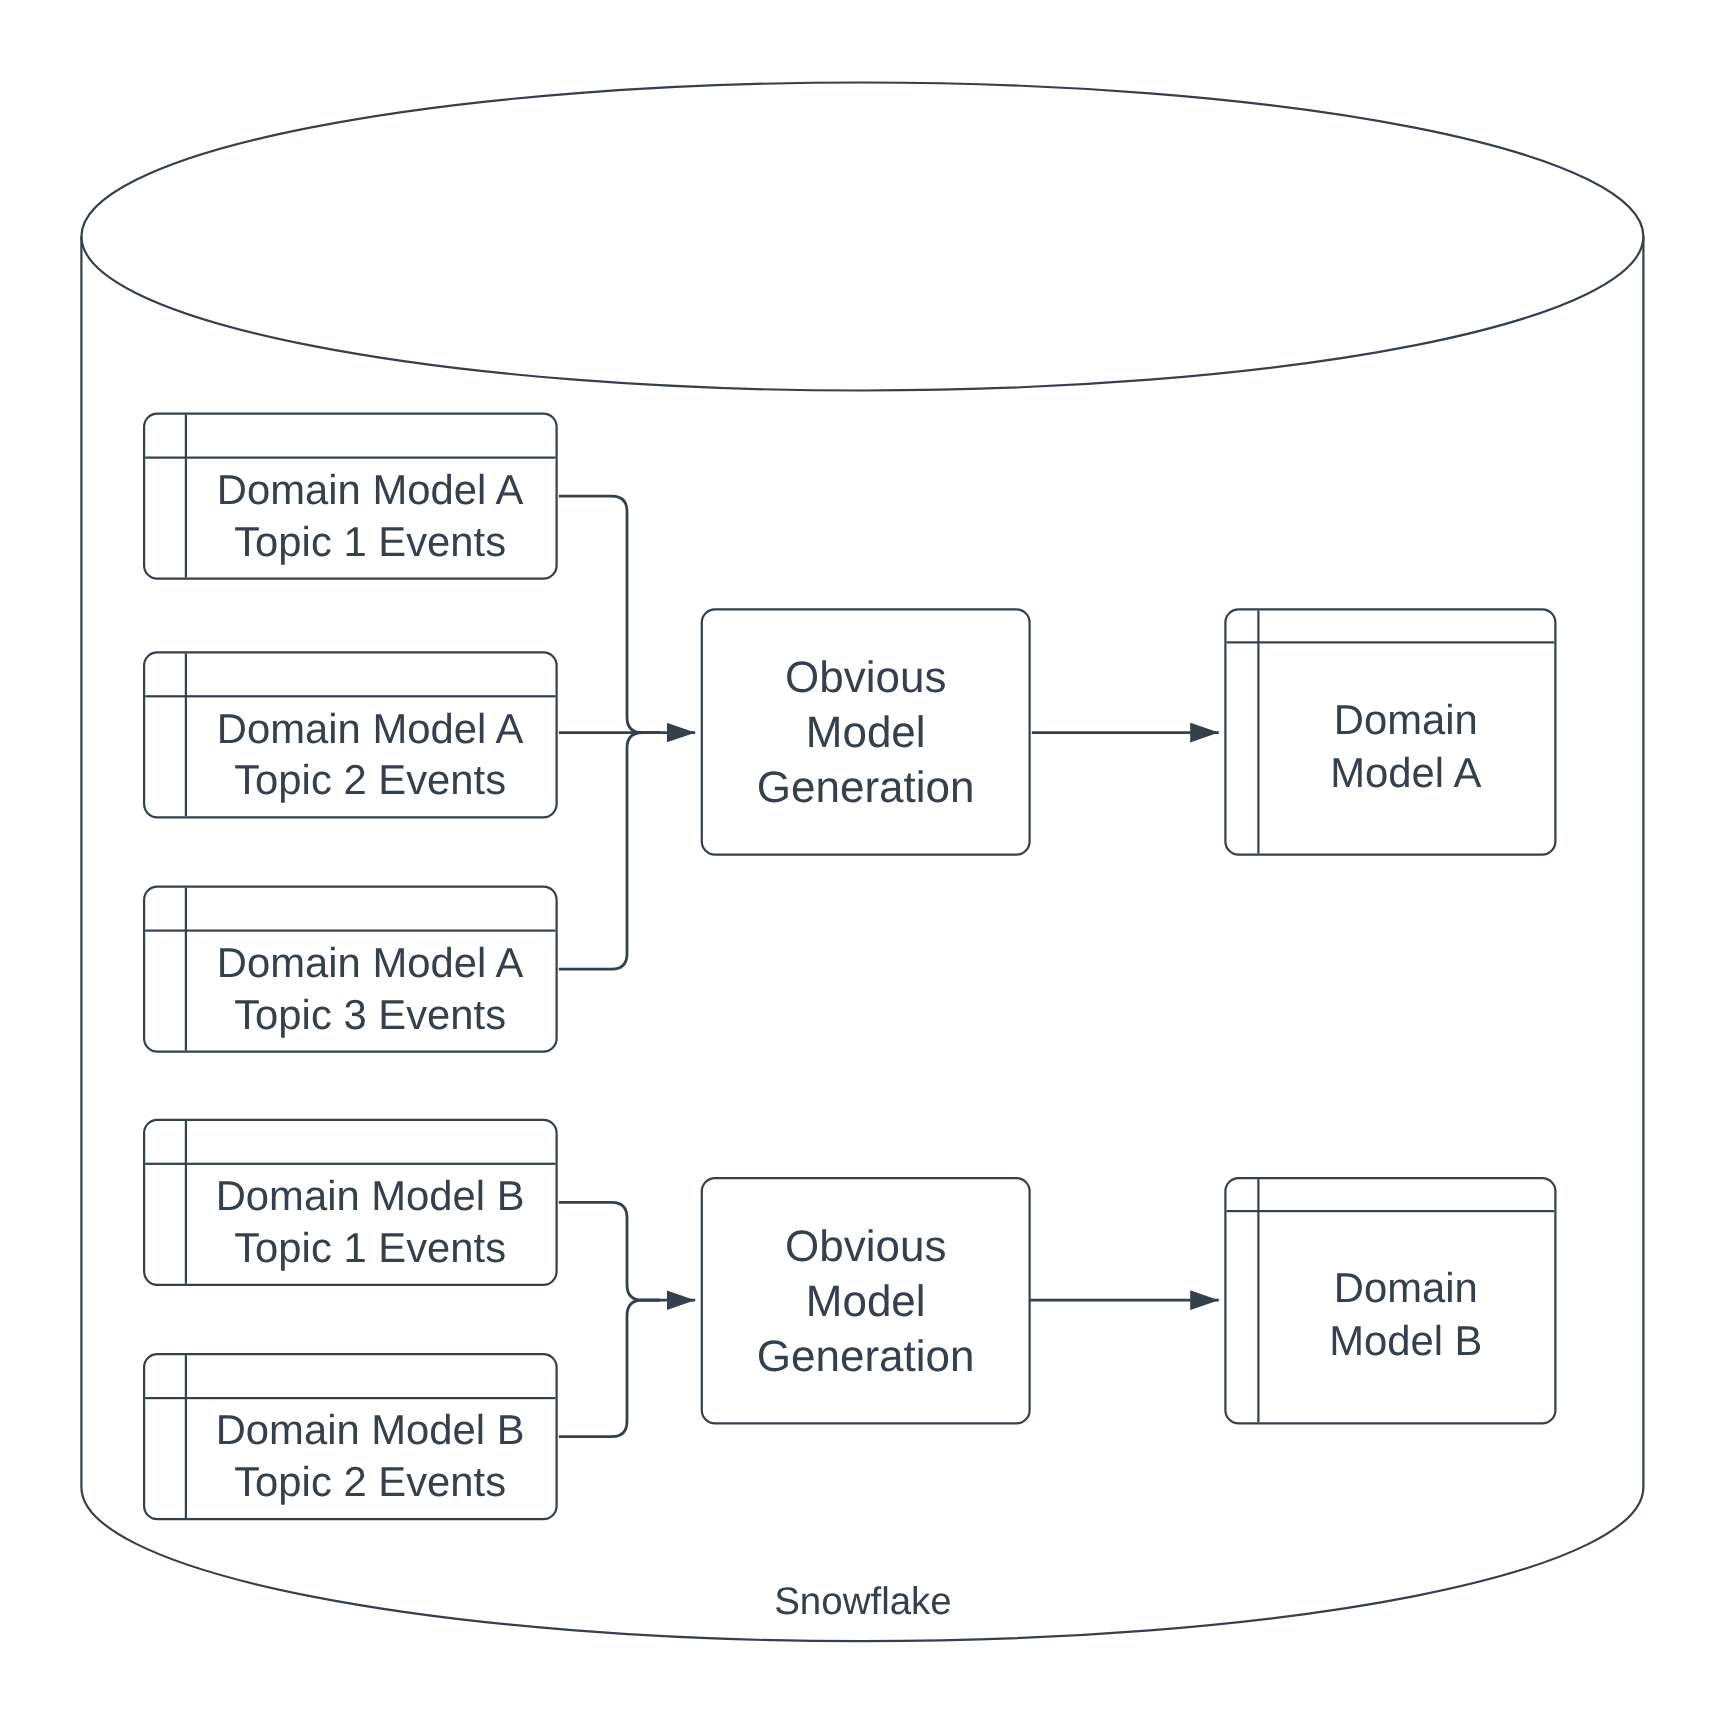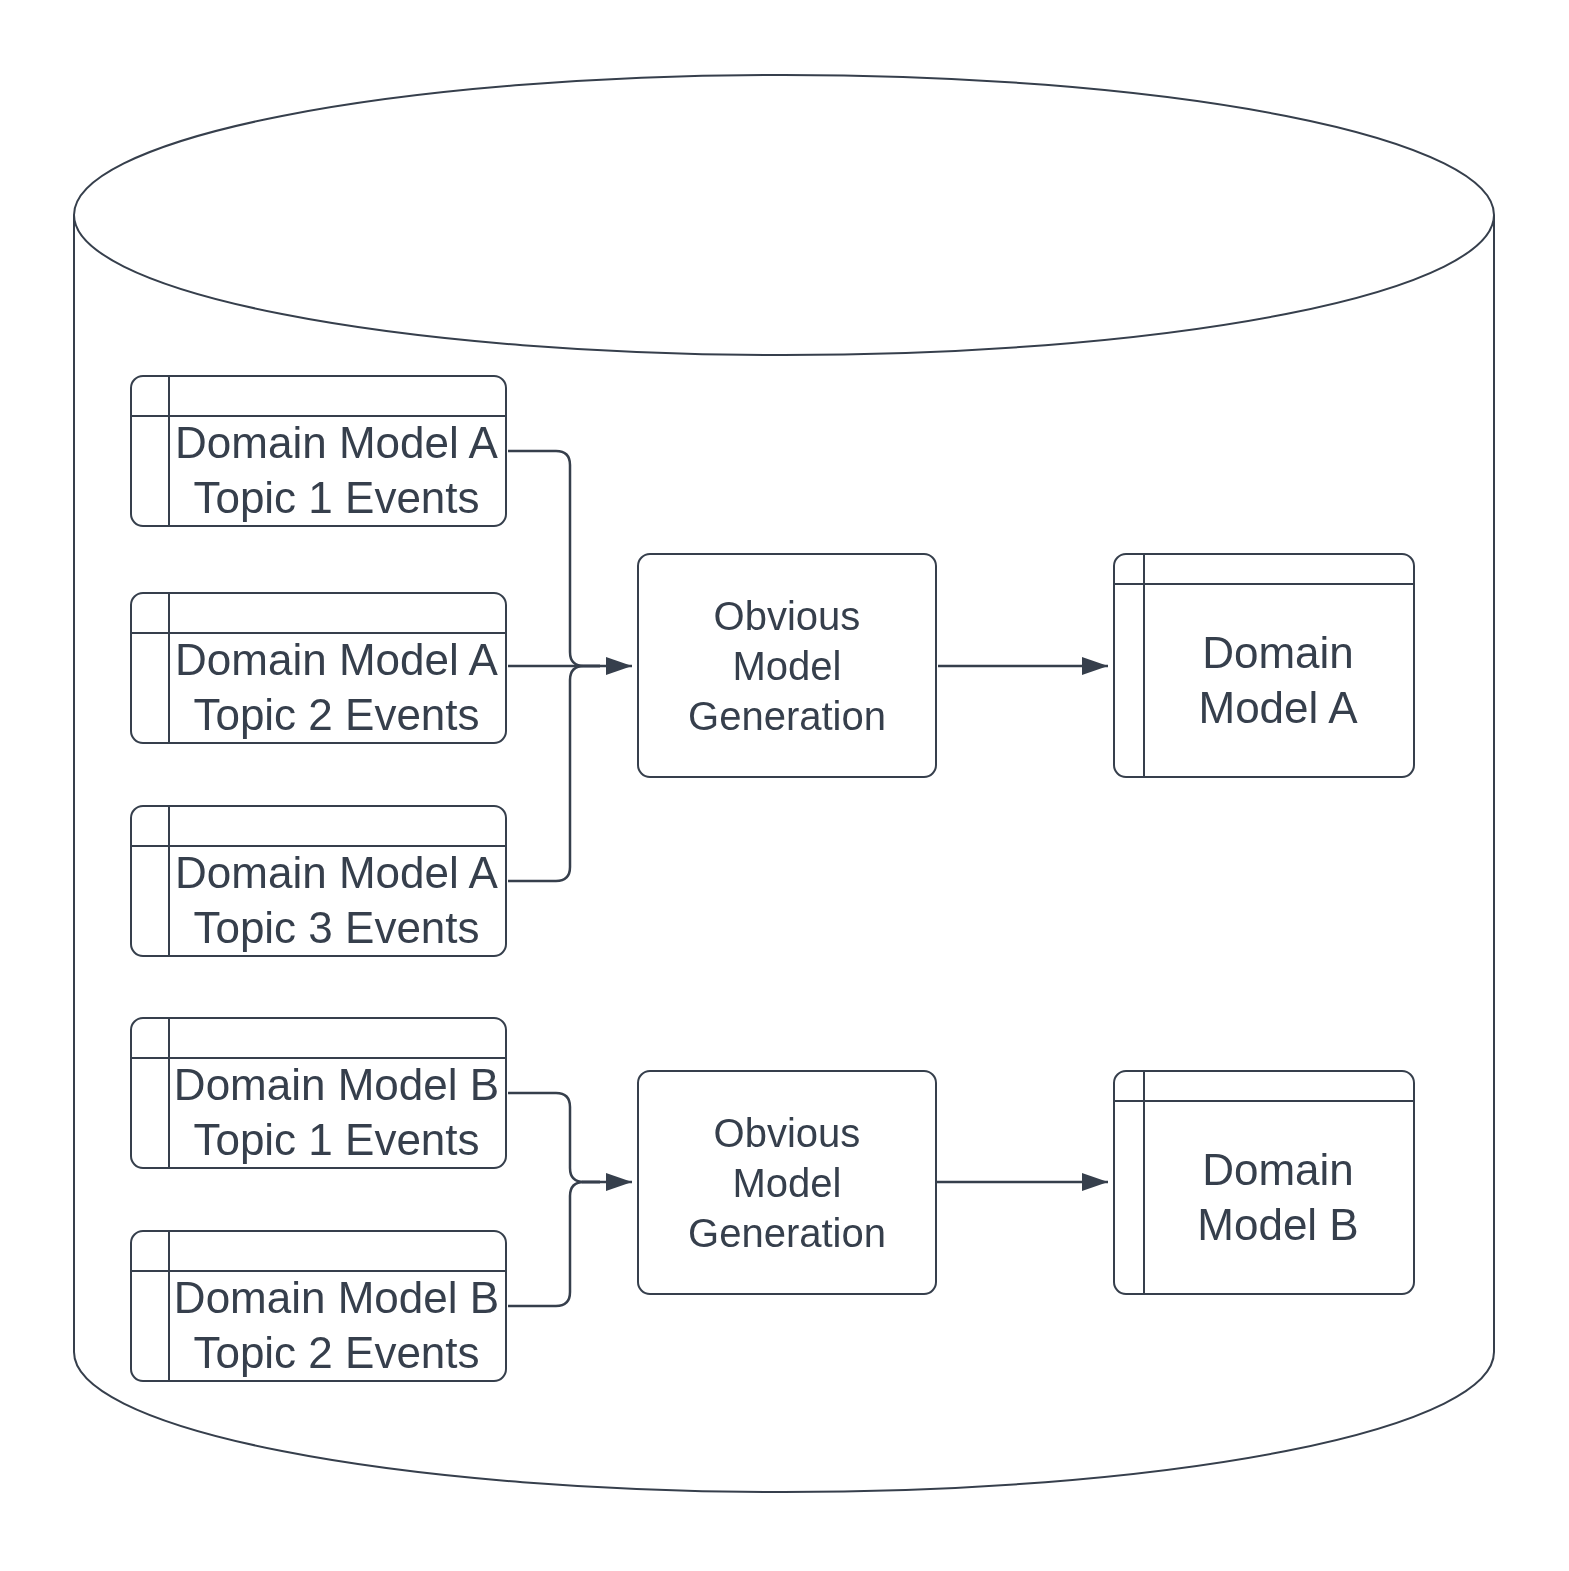--- a/index.html
+++ b/index.html
@@ -67,21 +67,21 @@
   .output-table .tb-header{ top: 28px; }
 
   .tb-label {
     position: absolute;
     right: 0; bottom: 0;
     display: flex;
     align-items: center;
     justify-content: center;
     text-align: center;
     white-space: pre-line;
-    font-size: 44px;
+    font-size: 38px;
     line-height: 1.25;
     color: var(--text);
   }
   .topic-table .tb-label  { left: 36px; top: 38px; }
   .output-table .tb-label { left: 28px; top: 28px; }
 
   .process-box {
     position: absolute;
     background: var(--bg);
     border: 2.5px solid var(--stroke);
@@ -197,14 +197,15 @@
 Model A</div>
   </div>
 
   <div class="table-box output-table" id="output-b">
     <div class="tb-col"></div>
     <div class="tb-header"></div>
     <div class="tb-label">Domain
 Model B</div>
   </div>
 
+  <div class="container-label">Snowflake</div>
 
 </div>
 
 </body></html>

